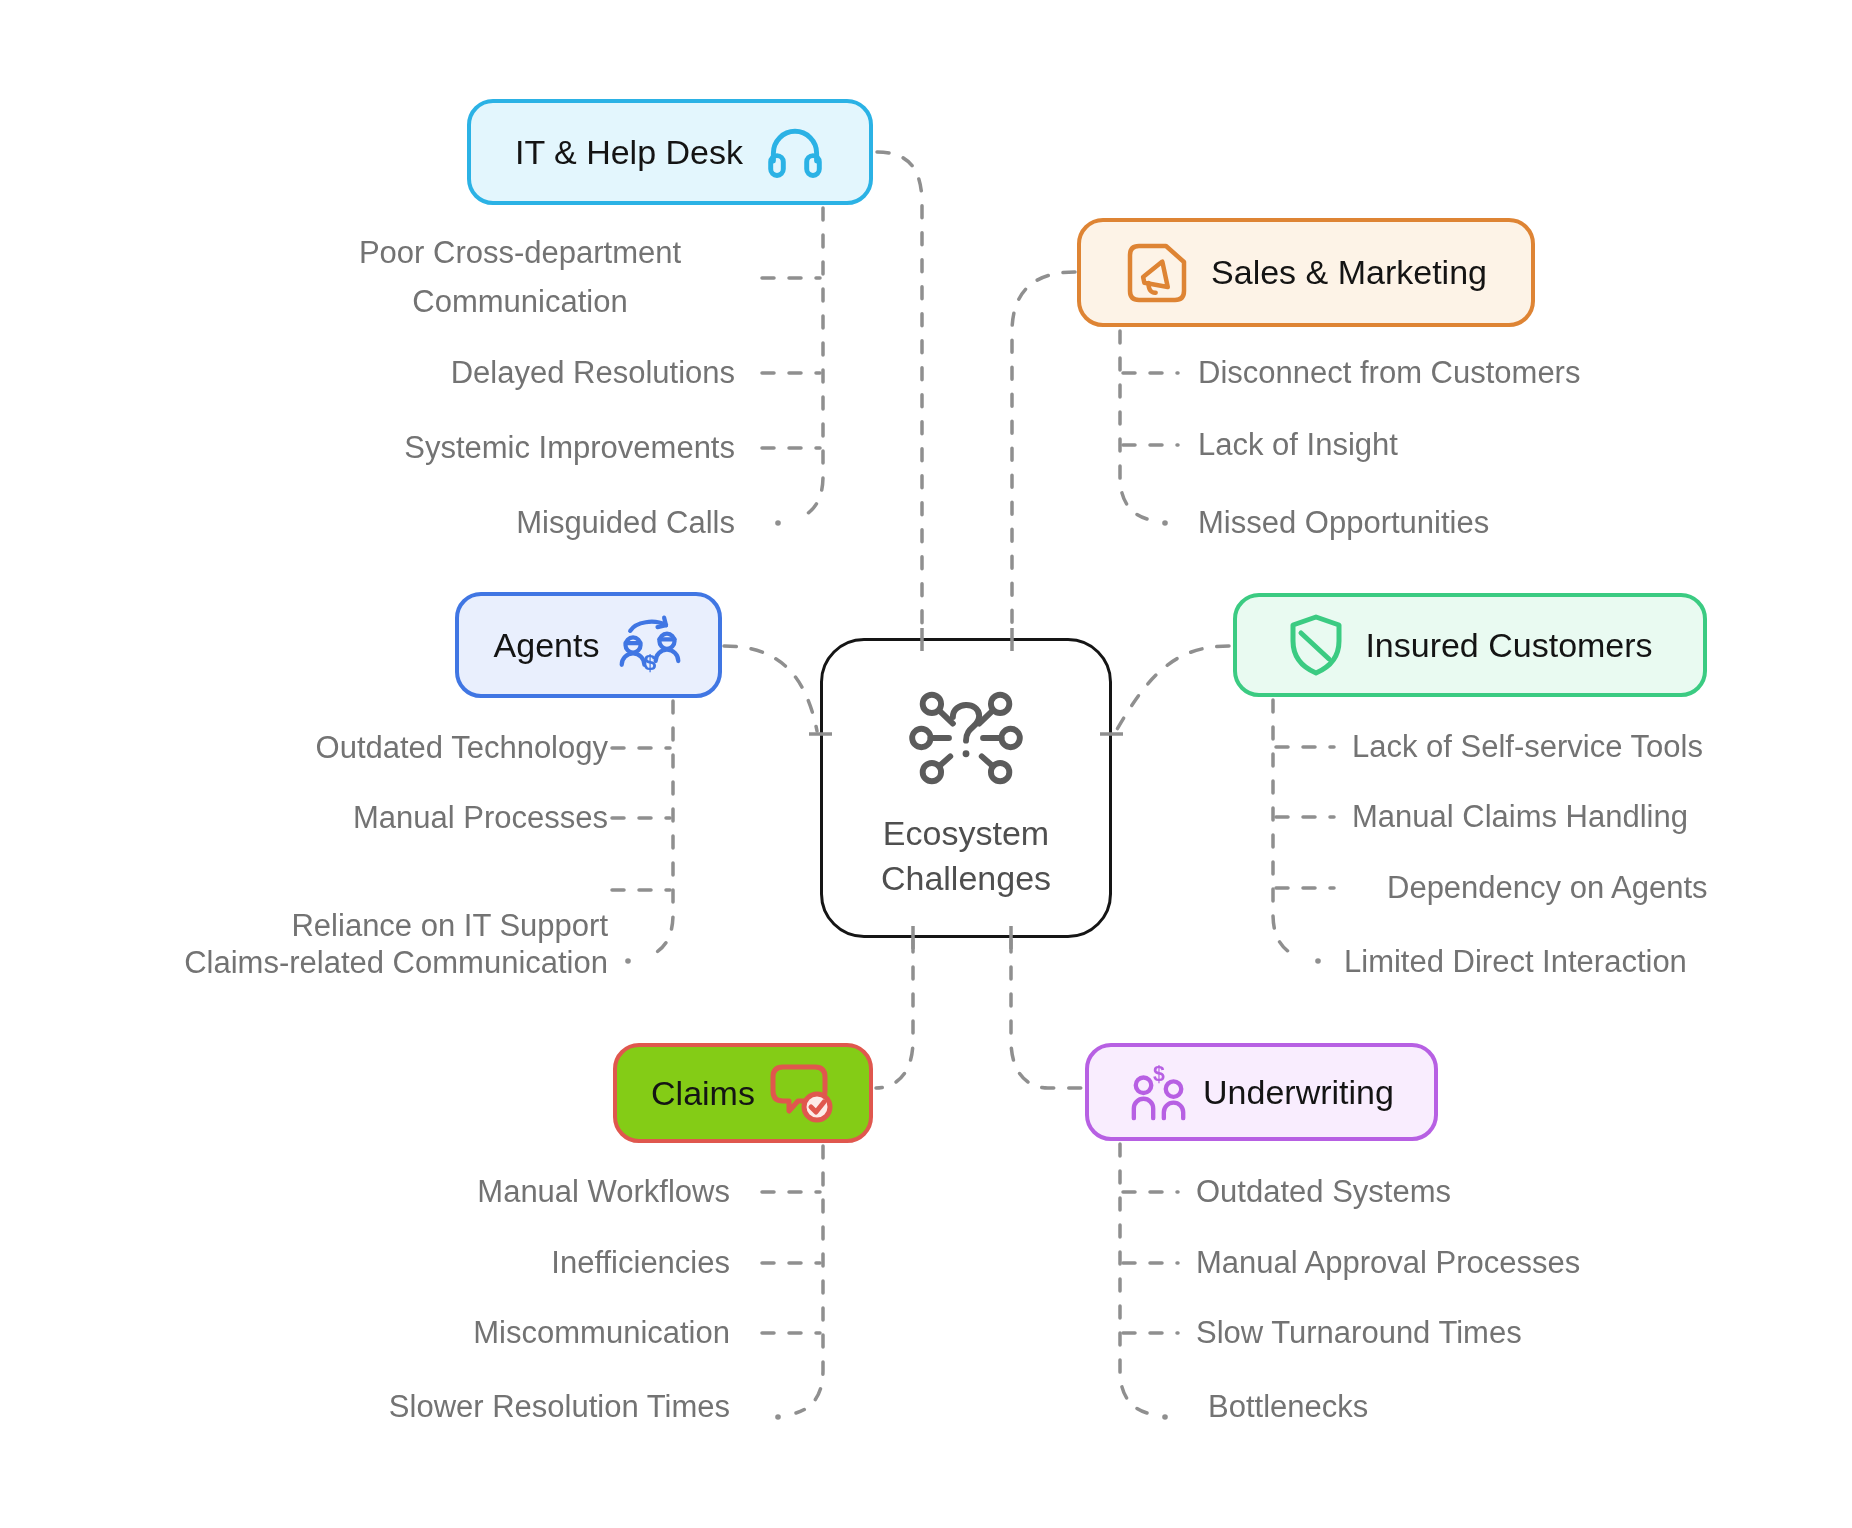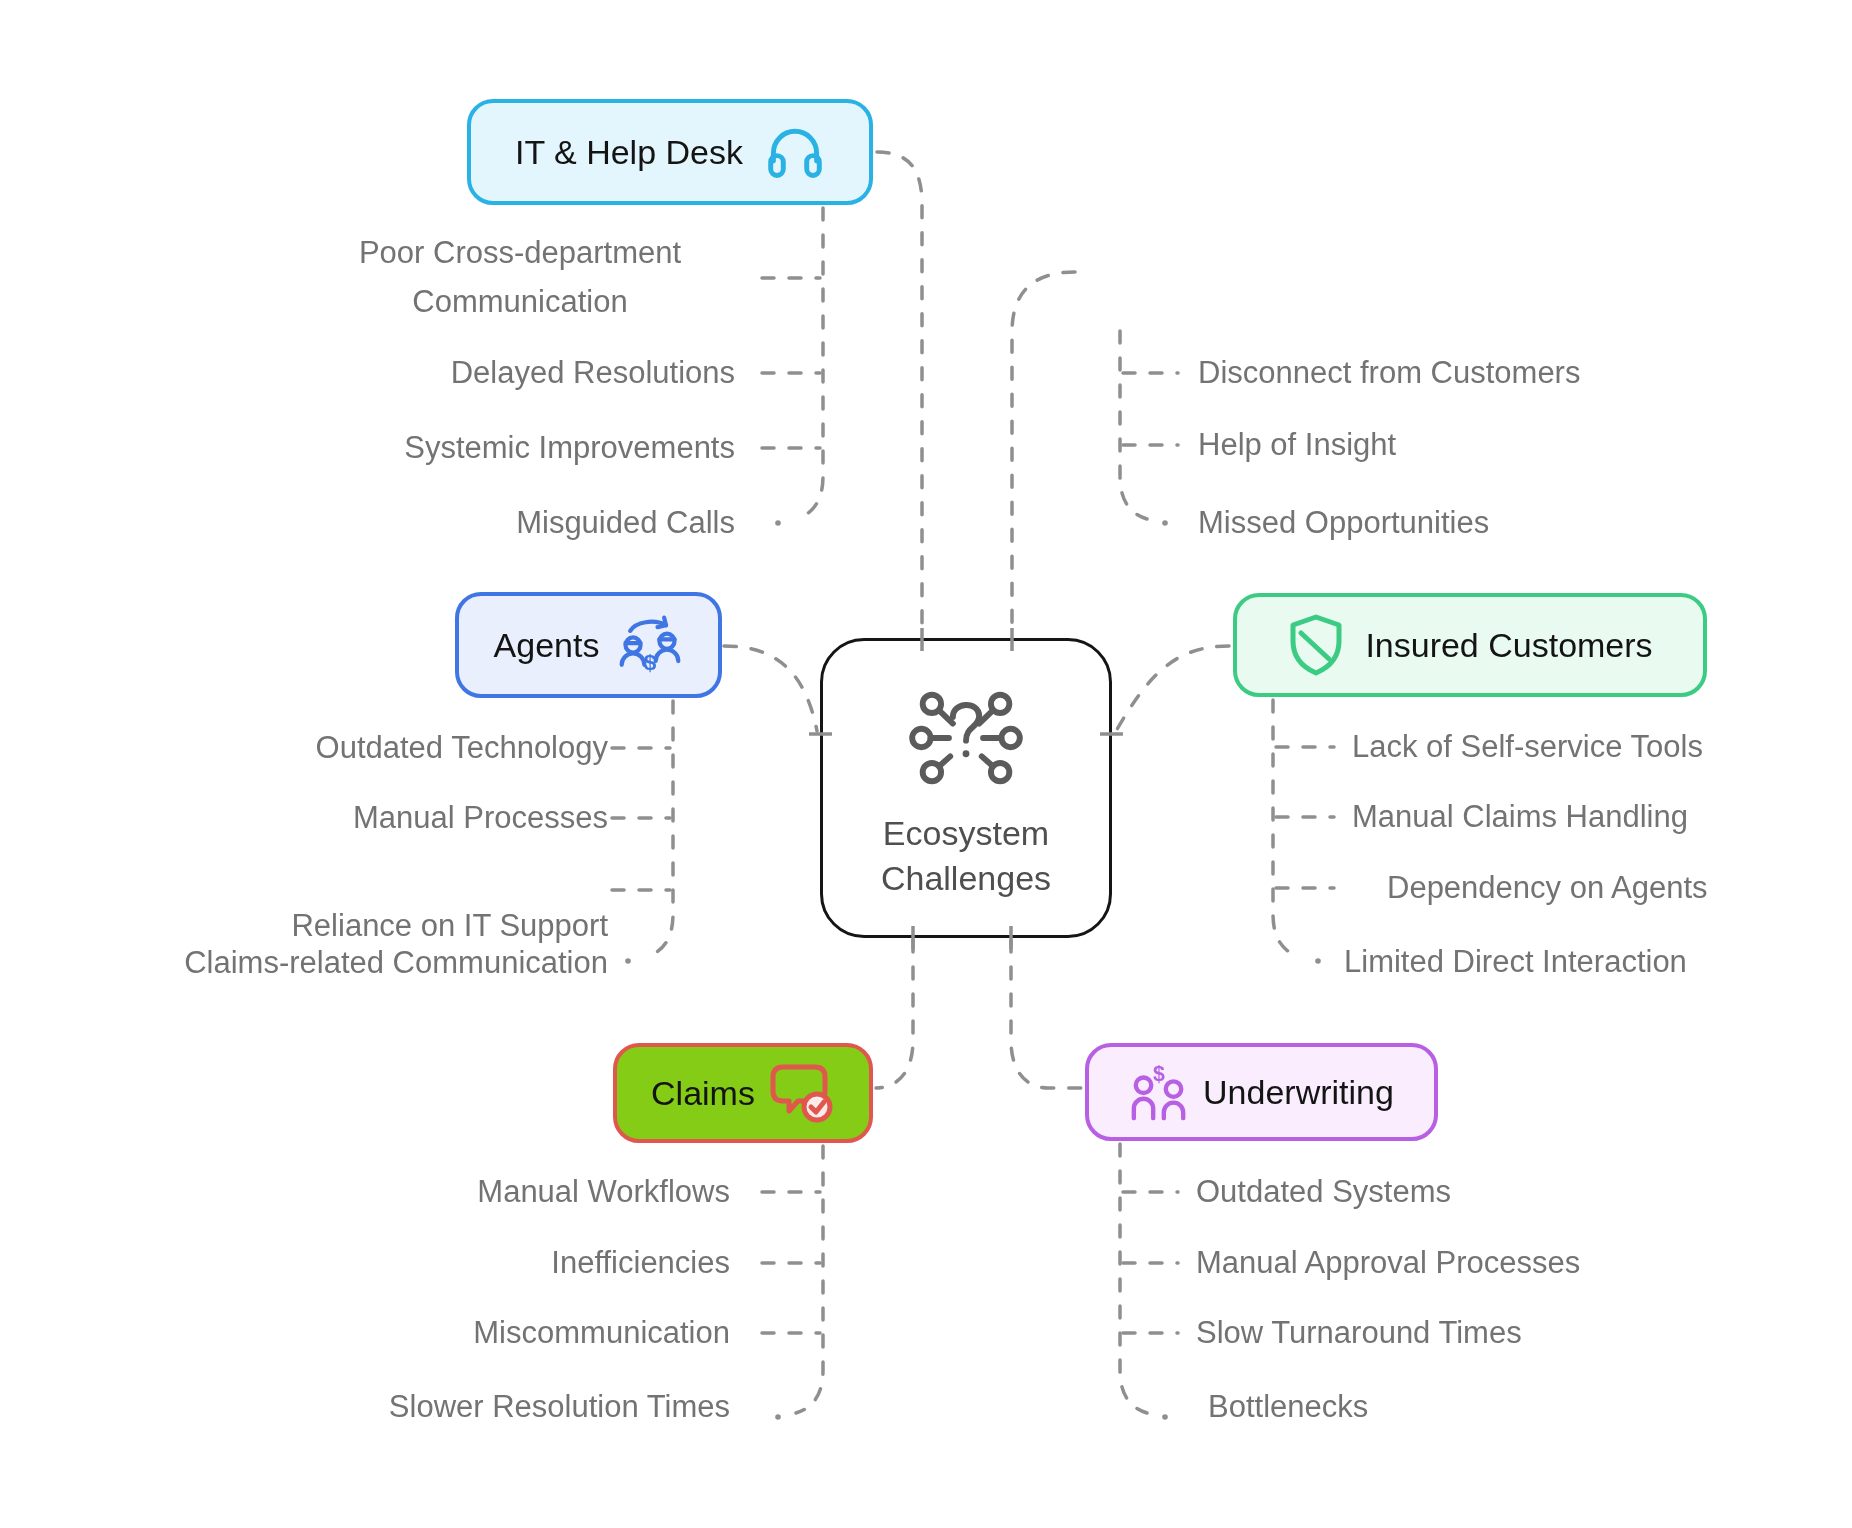--- a/index.html
+++ b/index.html
@@ -107,20 +107,32 @@
           <line x1="70.5" y1="27" x2="60" y2="37"></line>
         <circle cx="24" cy="74" r="7"></circle>
           <line x1="29.5" y1="69.5" x2="38" y2="62"></line>
         <circle cx="76" cy="74" r="7"></circle>
           <line x1="70.5" y1="69.5" x2="62" y2="62"></line>
       </svg>
     </span>
     <span class="ctitle">Ecosystem Challenges</span>
   </div>
 
+  <div class="node sales">
+    <span class="ic">
+      <svg width="64" height="64" viewBox="0 0 64 64" fill="none" stroke="#de8434" stroke-width="4.5" stroke-linecap="round" stroke-linejoin="round">
+        <path d="M14 5 H41 L59 21 V50 Q59 59 50 59 H14 Q5 59 5 50 V14 Q5 5 14 5 Z"></path>
+        <g transform="rotate(-12 32 34)">
+          <path d="M40 22 L18 33 V39 L40 48 Z"></path>
+          <path d="M22 40 Q20 50 27 51"></path>
+        </g>
+      </svg>
+    </span>
+    <span>Sales &amp; Marketing</span>
+  </div>
 
   <div class="node agents">
     <span>Agents</span>
     <span class="ic">
       <svg width="66" height="60" viewBox="0 0 70 62" fill="none" stroke="#4076e3" stroke-width="4.5" stroke-linecap="round" stroke-linejoin="round">
         <path d="M14 16 A24 15 0 0 1 52 10"></path>
         <path d="M52 10 L50 2 M52 10 L43 12"></path>
         <circle cx="17" cy="31" r="8"></circle>
           <line x1="9" y1="29" x2="25" y2="29"></line>
         <path d="M5 52 a12 12 0 0 1 24 0"></path>
@@ -165,21 +177,21 @@
     </span>
     <span>Underwriting</span>
   </div>
 
   <div class="sub c" style="left:290px;top:278px;">Poor Cross-department Communication</div>
   <div class="sub r" style="right:1117px;top:373px;">Delayed Resolutions</div>
   <div class="sub r" style="right:1117px;top:448px;">Systemic Improvements</div>
   <div class="sub r" style="right:1117px;top:523px;">Misguided Calls</div>
 
   <div class="sub l" style="left:1198px;top:373px;">Disconnect from Customers</div>
-  <div class="sub l" style="left:1198px;top:445px;">Help of Insight</div>
+  <div class="sub l" style="left:1198px;top:445px;">Lack of Insight</div>
   <div class="sub l" style="left:1198px;top:523px;">Missed Opportunities</div>
 
   <div class="sub r" style="right:1244px;top:748px;">Outdated Technology</div>
   <div class="sub r" style="right:1244px;top:818px;">Manual Processes</div>
   <div class="sub r" style="right:1244px;top:926px;margin-left:32px;">Reliance on IT Support</div>
   <div class="sub r" style="right:1244px;top:963px;margin-left:38px;">Claims-related Communication</div>
 
   <div class="sub l" style="left:1352px;top:747px;">Lack of Self-service Tools</div>
   <div class="sub l" style="left:1352px;top:817px;">Manual Claims Handling</div>
   <div class="sub l" style="left:1387px;top:888px;">Dependency on Agents</div>

